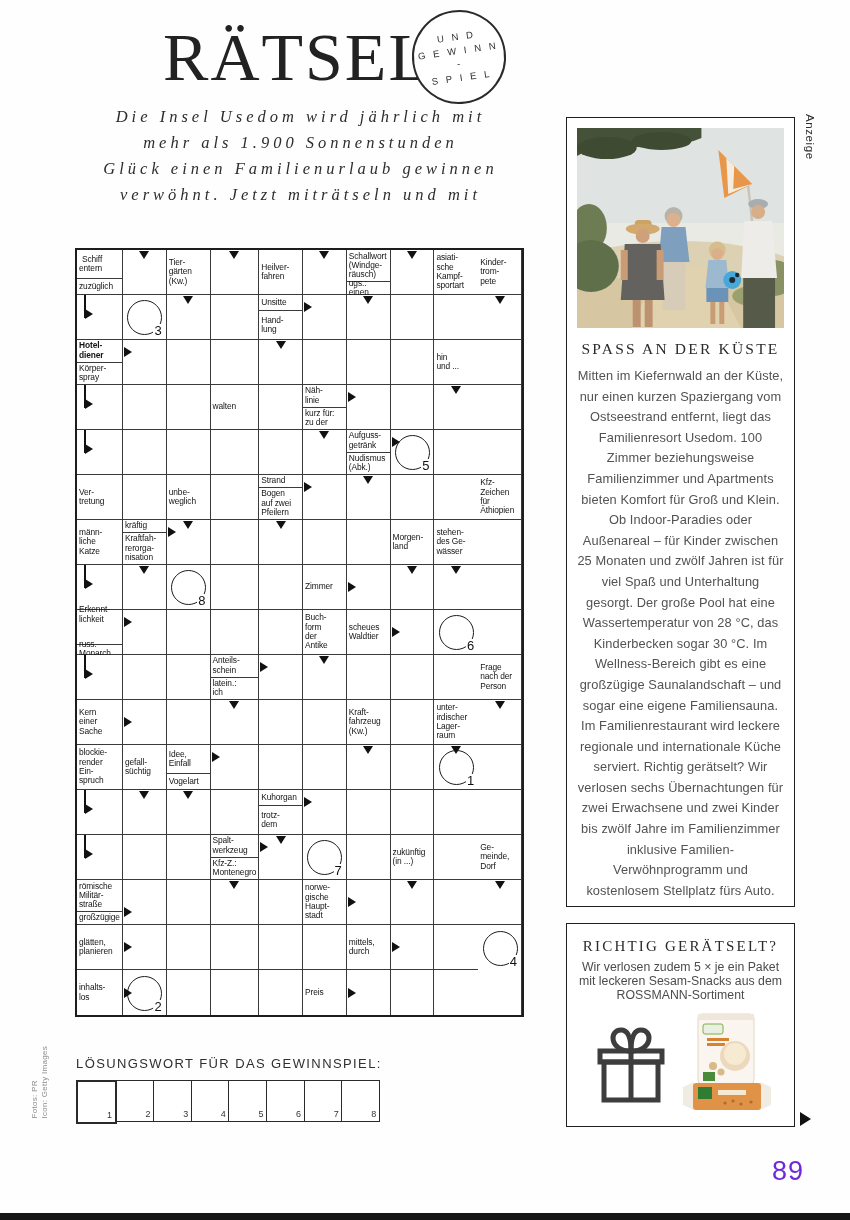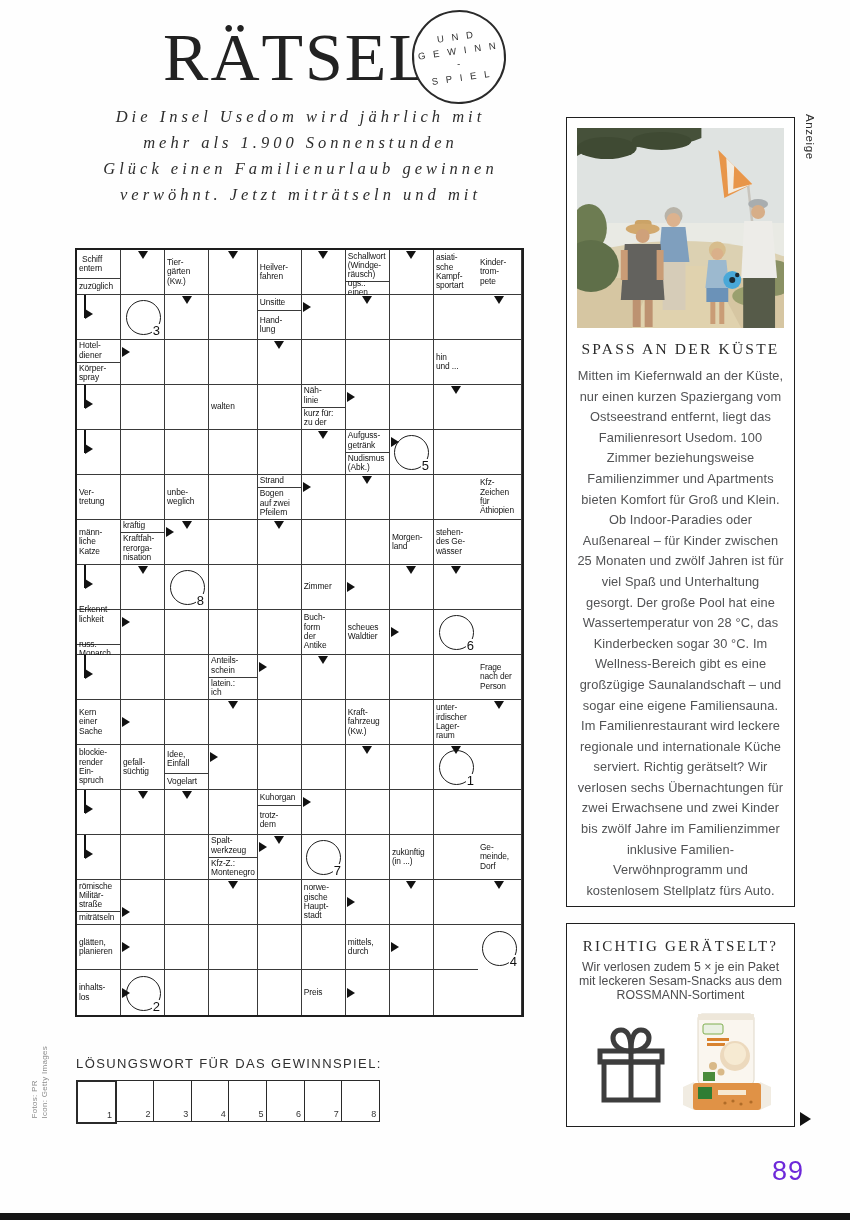--- a/index.html
+++ b/index.html
@@ -183,21 +183,21 @@
       </div>
       <div class="cell">
         <span class="arr arr-d"></span>
       </div>
       <div class="cell"></div>
       <div class="cell"></div>
       <div class="cell">
         <span class="arr arr-d"></span>
       </div>
       <div class="cell clue">
-        <div class="part" style="flex-grow: 2;">
+        <div class="part" style="flex-grow: 2; font-weight: bold;">
           <span>Hotel-
 diener</span>
         </div>
         <div class="part part2" style="flex-grow: 2;">
           <span>Körper-
 spray</span>
         </div>
       </div>
       <div class="cell">
         <span class="arr arr-r-top"></span>
@@ -587,21 +587,21 @@
 Dorf</span>
         </div>
       </div>
       <div class="cell clue">
         <div class="part" style="flex-grow: 3;">
           <span>römische
 Militär-
 straße</span>
         </div>
         <div class="part part2" style="flex-grow: 1;">
-          <span>miträtseln</span>
+          <span>großzügige</span>
         </div>
       </div>
       <div class="cell">
         <span class="arr arr-r-bot"></span>
       </div>
       <div class="cell"></div>
       <div class="cell">
         <span class="arr arr-d"></span>
       </div>
       <div class="cell"></div>

